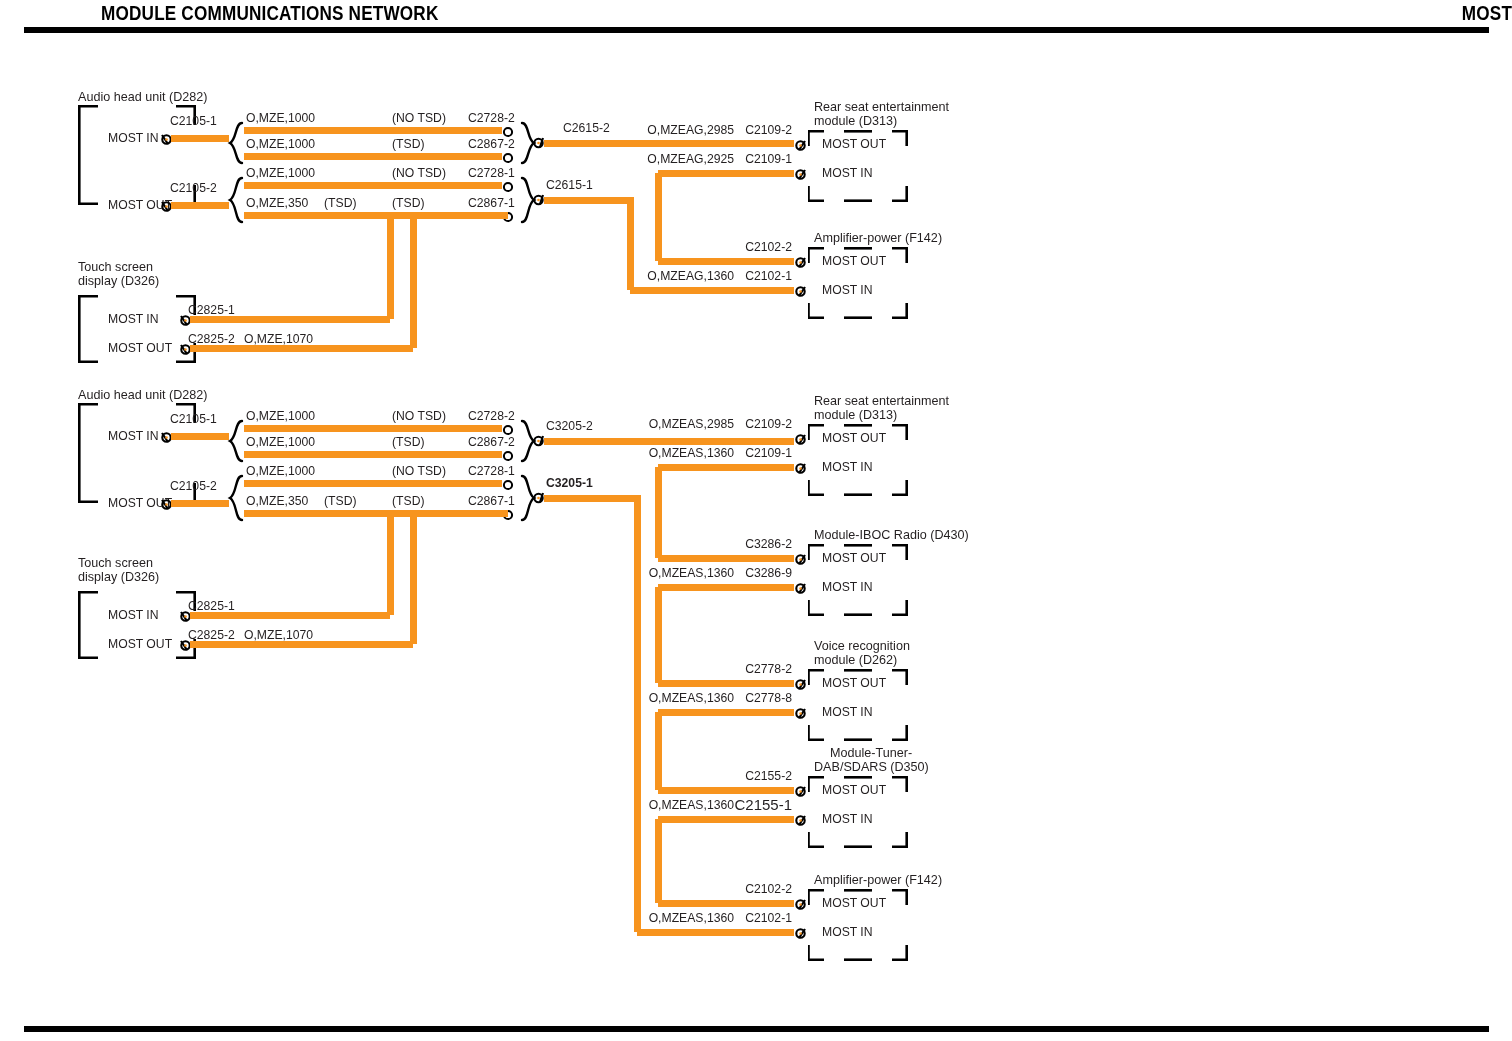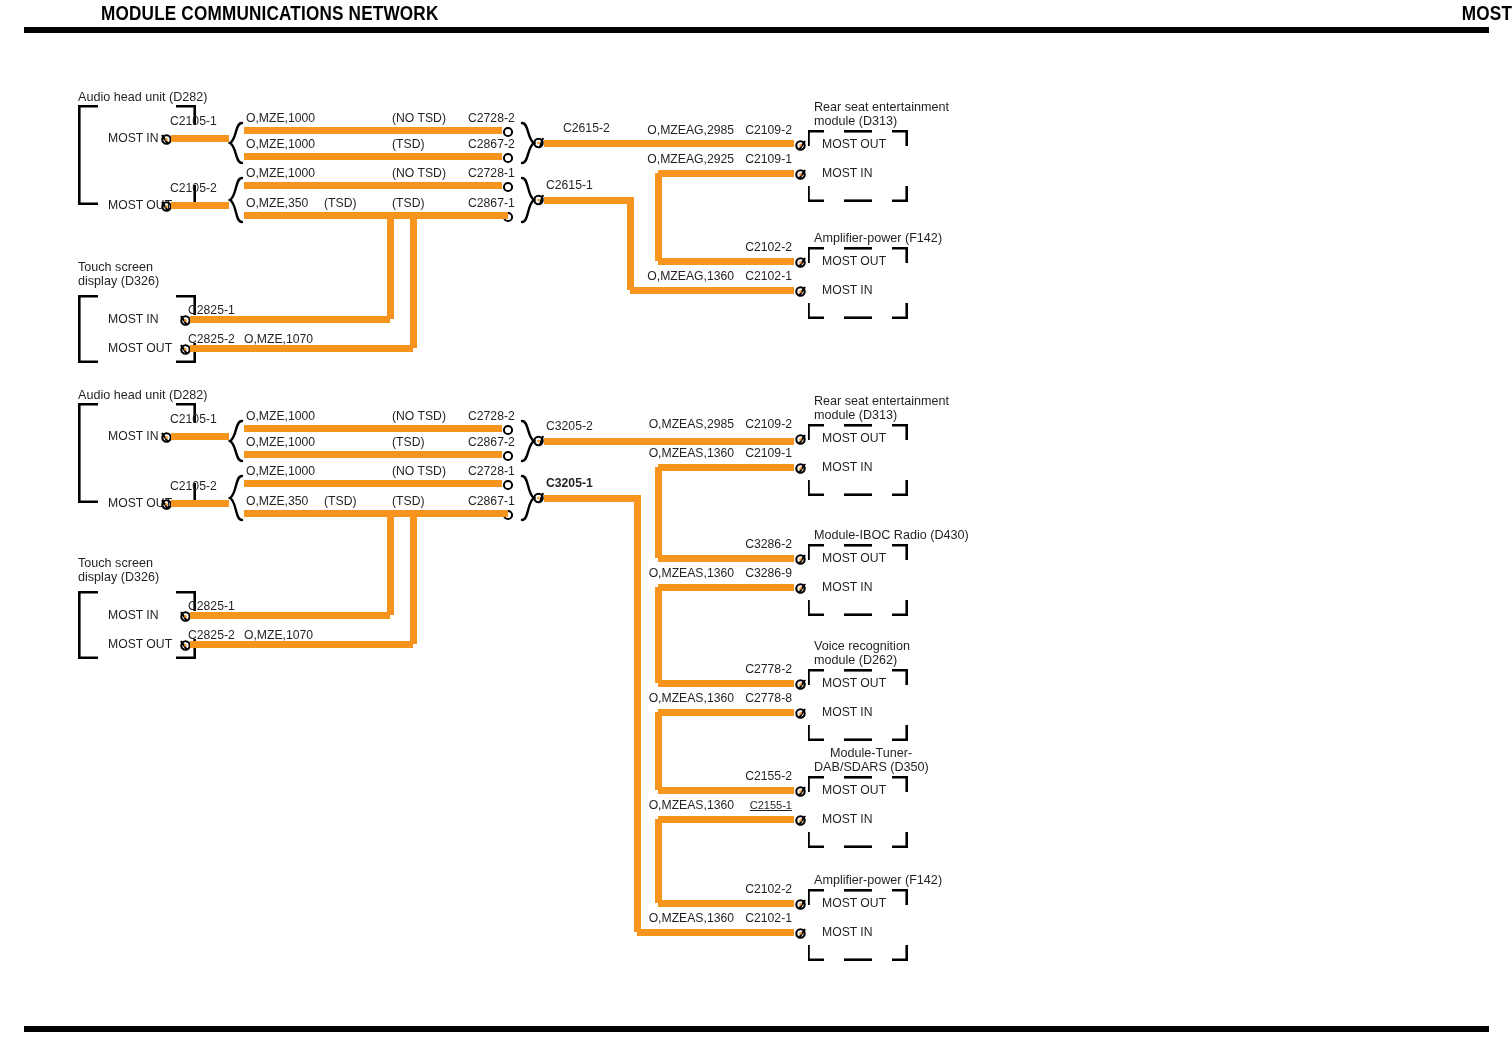--- a/index.html
+++ b/index.html
@@ -409,21 +409,21 @@
     </g>
       </svg></div>
     <div class="lbl" style="left: 822px; top: 783px; font-size: 12.2px; text-align: left;">MOST OUT</div>
     <div class="lbl" style="left: auto; top: 769px; font-size: 12.2px; text-align: right; right: 720px;">C2155-2</div>
     <div class="pin" style="left: 793.5px; top: 783.5px; width: 13px; height: 13px;"><svg width="13" height="13" viewBox="0 0 13 13" xmlns="http://www.w3.org/2000/svg">
     <circle cx="6.5" cy="6.5" r="4.2" fill="none" stroke="#000" stroke-width="2.1"></circle>
     <path d="M11 2 L5 11" stroke="#000" stroke-width="2.1" fill="none"></path>
     <circle cx="6.5" cy="6.5" r="1.3" fill="#F7941E"></circle>
   </svg></div>
     <div class="lbl" style="left: 822px; top: 812px; font-size: 12.2px; text-align: left;">MOST IN</div>
-    <div class="lbl" style="left: auto; top: 798px; font-size: 11px; text-align: center; right: 720px; text-decoration: underline;">C2155-1</div>
+    <div class="lbl" style="left: auto; top: 798px; font-size: 15px; text-align: center; right: 720px;">C2155-1</div>
     <div class="lbl" style="left: auto; top: 798px; font-size: 12.2px; text-align: right; right: 778px;">O,MZEAS,1360</div>
     <div class="pin" style="left: 793.5px; top: 812.5px; width: 13px; height: 13px;"><svg width="13" height="13" viewBox="0 0 13 13" xmlns="http://www.w3.org/2000/svg">
     <circle cx="6.5" cy="6.5" r="4.2" fill="none" stroke="#000" stroke-width="2.1"></circle>
     <path d="M11 2 L5 11" stroke="#000" stroke-width="2.1" fill="none"></path>
     <circle cx="6.5" cy="6.5" r="1.3" fill="#F7941E"></circle>
   </svg></div>
     <div class="lbl" style="left: 814px; top: 873px; font-size: 12.6px; text-align: left;">Amplifier-power (F142)</div>
     <div class="modbox" style="left: 808px; top: 889px; width: 100px; height: 72px;"><svg width="100" height="72" viewBox="0 0 100 72" xmlns="http://www.w3.org/2000/svg">
     <g stroke="#000" stroke-width="2.6" fill="none" stroke-linecap="butt">
       <path d="M0.5 16 L0.5 1.3 L16 1.3"></path>

